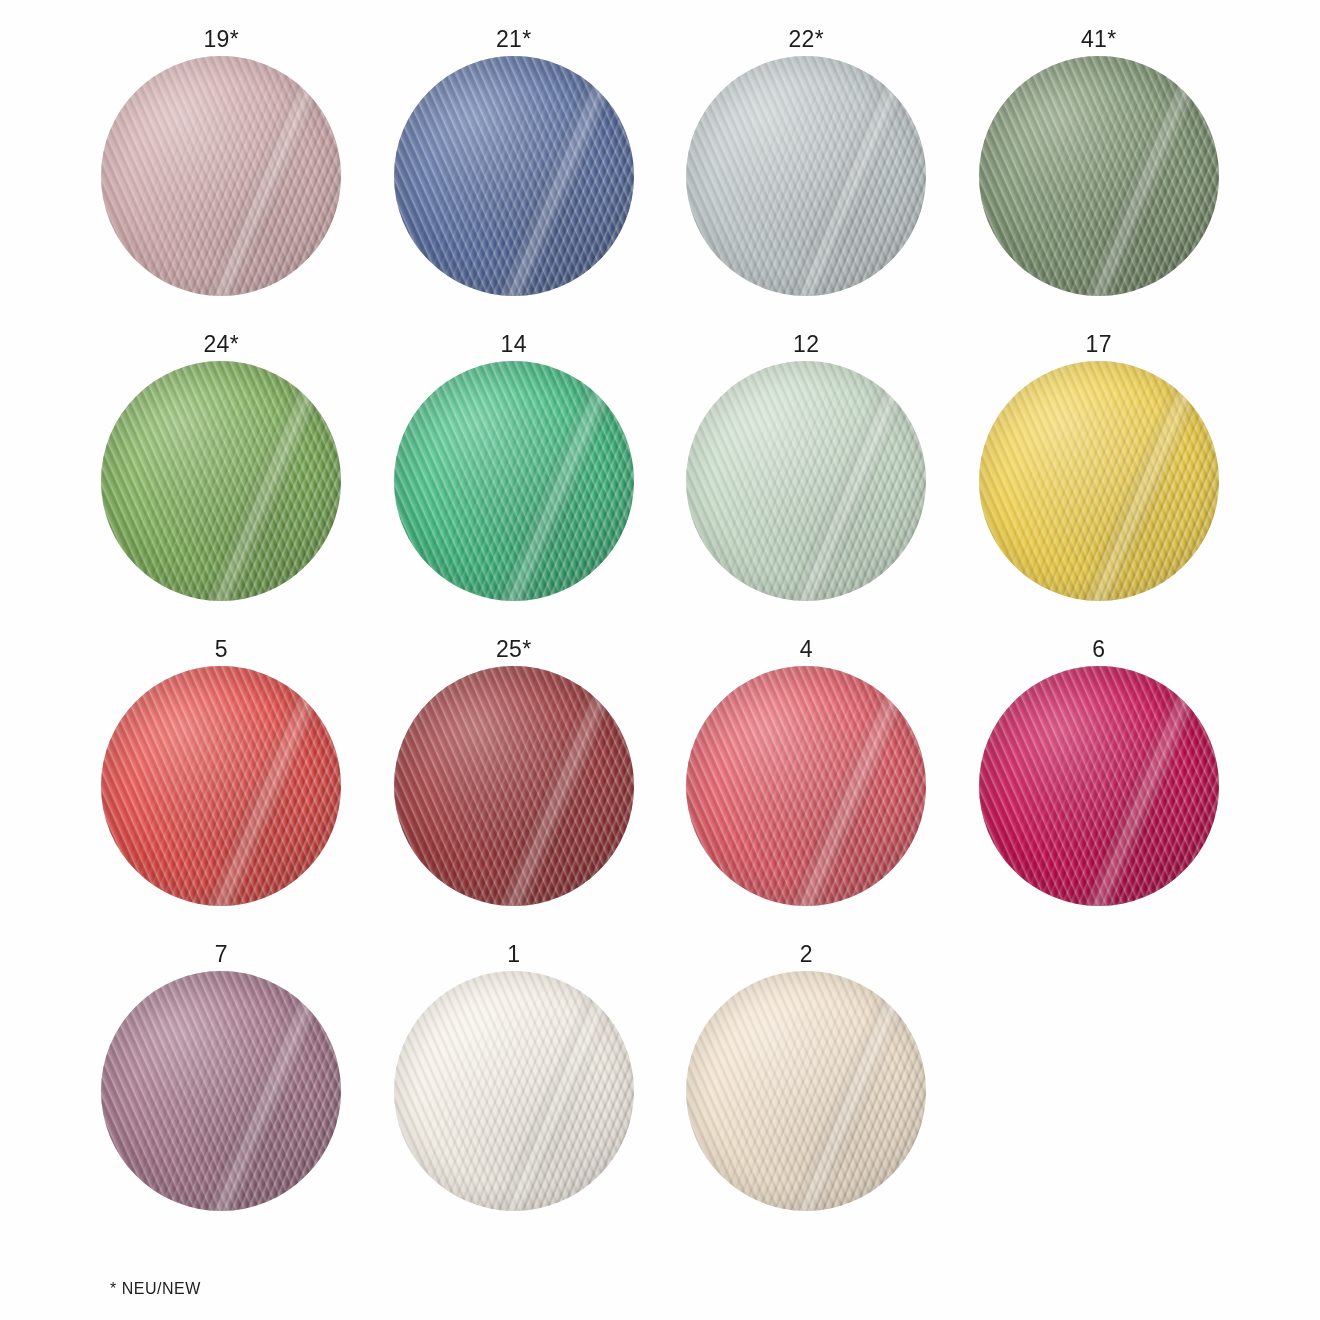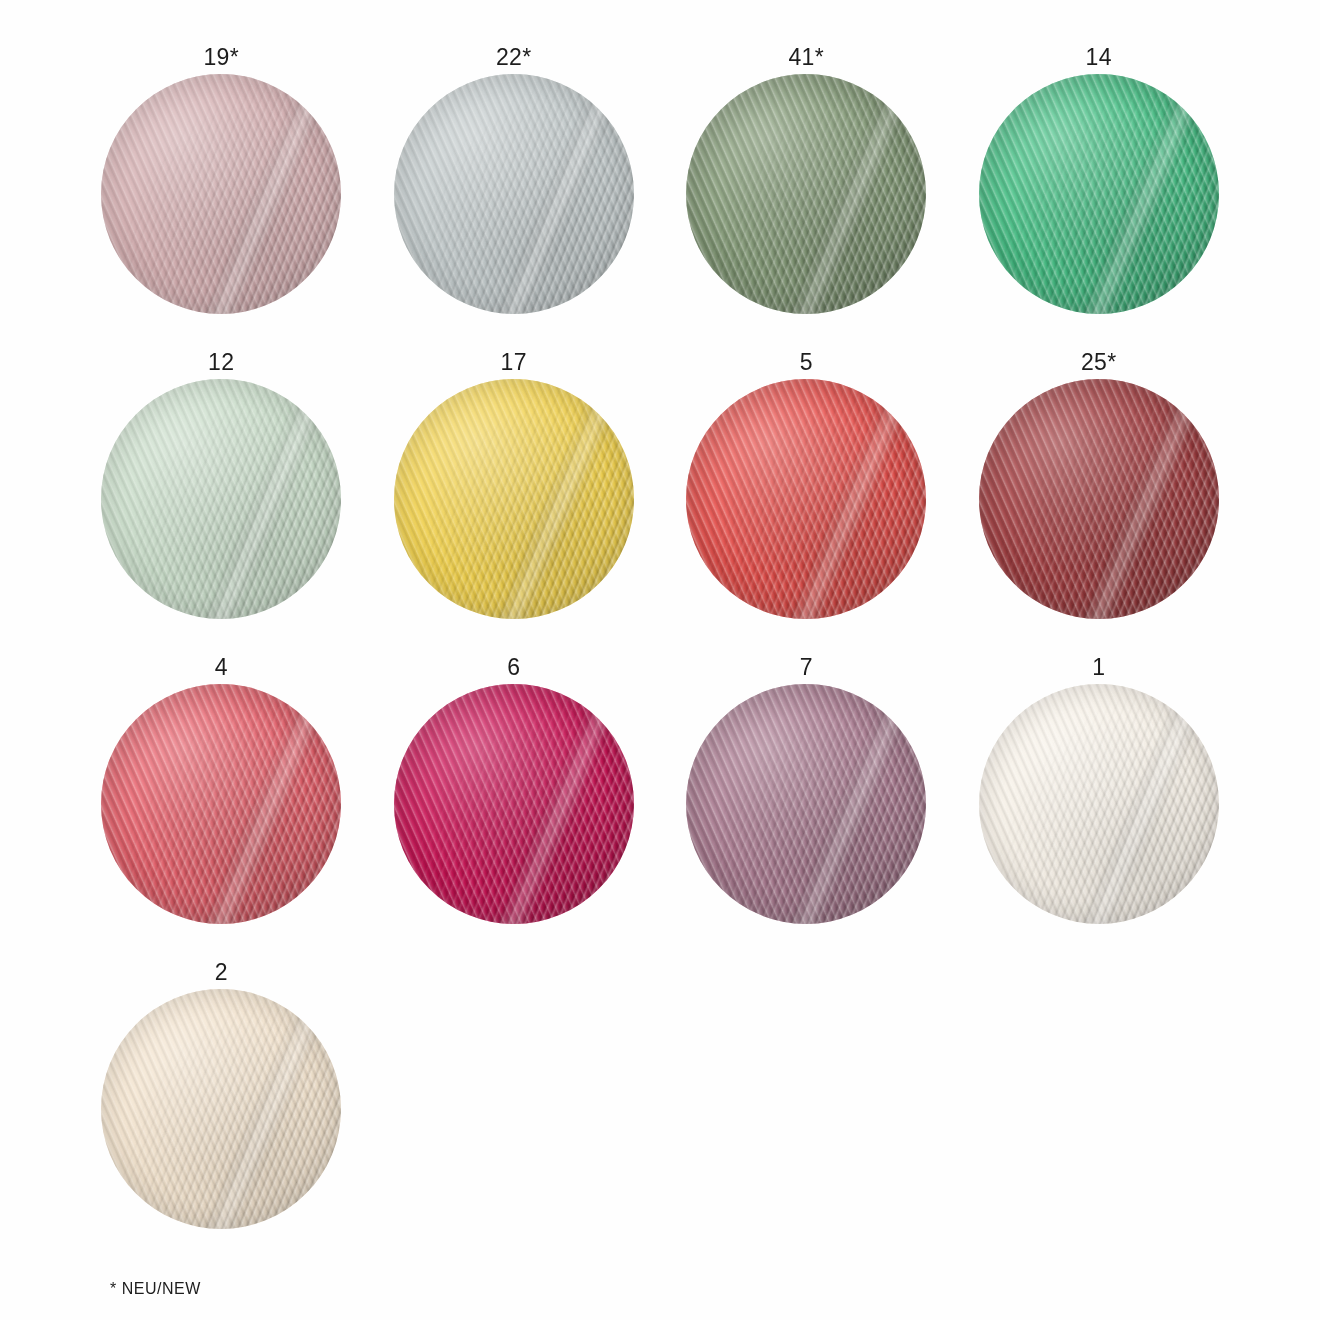--- a/index.html
+++ b/index.html
@@ -15,21 +15,21 @@
     font-family: "Liberation Sans", sans-serif;
     color: #1b1b1b;
     overflow: hidden;
     position: relative;
   }
 
   #sheet {
     width: 1320px;
     height: 1320px;
     background: #fefefe;
-    padding: 40px 96px 0 96px;
+    padding: 22px 96px 0 96px;
     position: relative;
   }
 
   #grid {
     display: grid;
     grid-template-columns: repeat(4, 1fr);
     grid-auto-rows: 305px;
     column-gap: 42px;
     row-gap: 0px;
   }
@@ -163,34 +163,48 @@
 
   <div id="grid">
       <div class="swatch">
         <div class="swatch-label">19*</div>
         <div class="ball light" style="--c: #d4aeb0;">
           <div class="shade"></div>
           <div class="seam"></div>
         </div>
       </div>
       <div class="swatch">
+        <div class="swatch-label">21*</div>
+        <div class="ball dark" style="--c: #5e74a8;">
+          <div class="shade"></div>
+          <div class="seam"></div>
+        </div>
+      </div>
+      <div class="swatch">
         <div class="swatch-label">22*</div>
         <div class="ball light" style="--c: #c1c9ca;">
           <div class="shade"></div>
           <div class="seam"></div>
         </div>
       </div>
       <div class="swatch">
         <div class="swatch-label">41*</div>
         <div class="ball dark" style="--c: #839a76;">
           <div class="shade"></div>
           <div class="seam"></div>
         </div>
       </div>
       <div class="swatch">
+        <div class="swatch-label">24*</div>
+        <div class="ball dark" style="--c: #81b35b;">
+          <div class="shade"></div>
+          <div class="seam"></div>
+        </div>
+      </div>
+      <div class="swatch">
         <div class="swatch-label">14</div>
         <div class="ball dark" style="--c: #45c085;">
           <div class="shade"></div>
           <div class="seam"></div>
         </div>
       </div>
       <div class="swatch">
         <div class="swatch-label">12</div>
         <div class="ball light" style="--c: #c9ddc9;">
           <div class="shade"></div>

